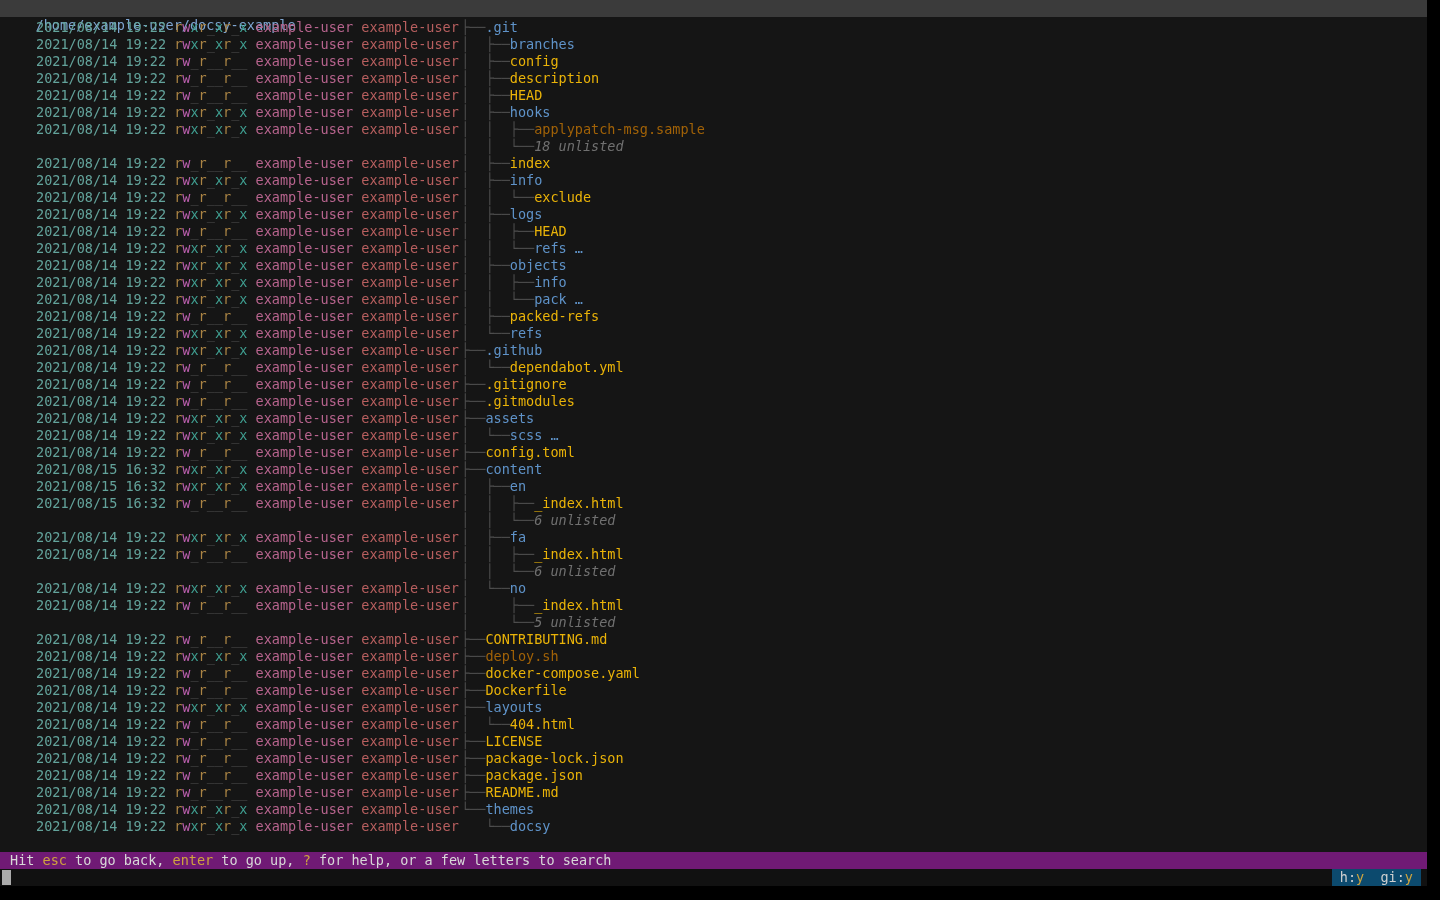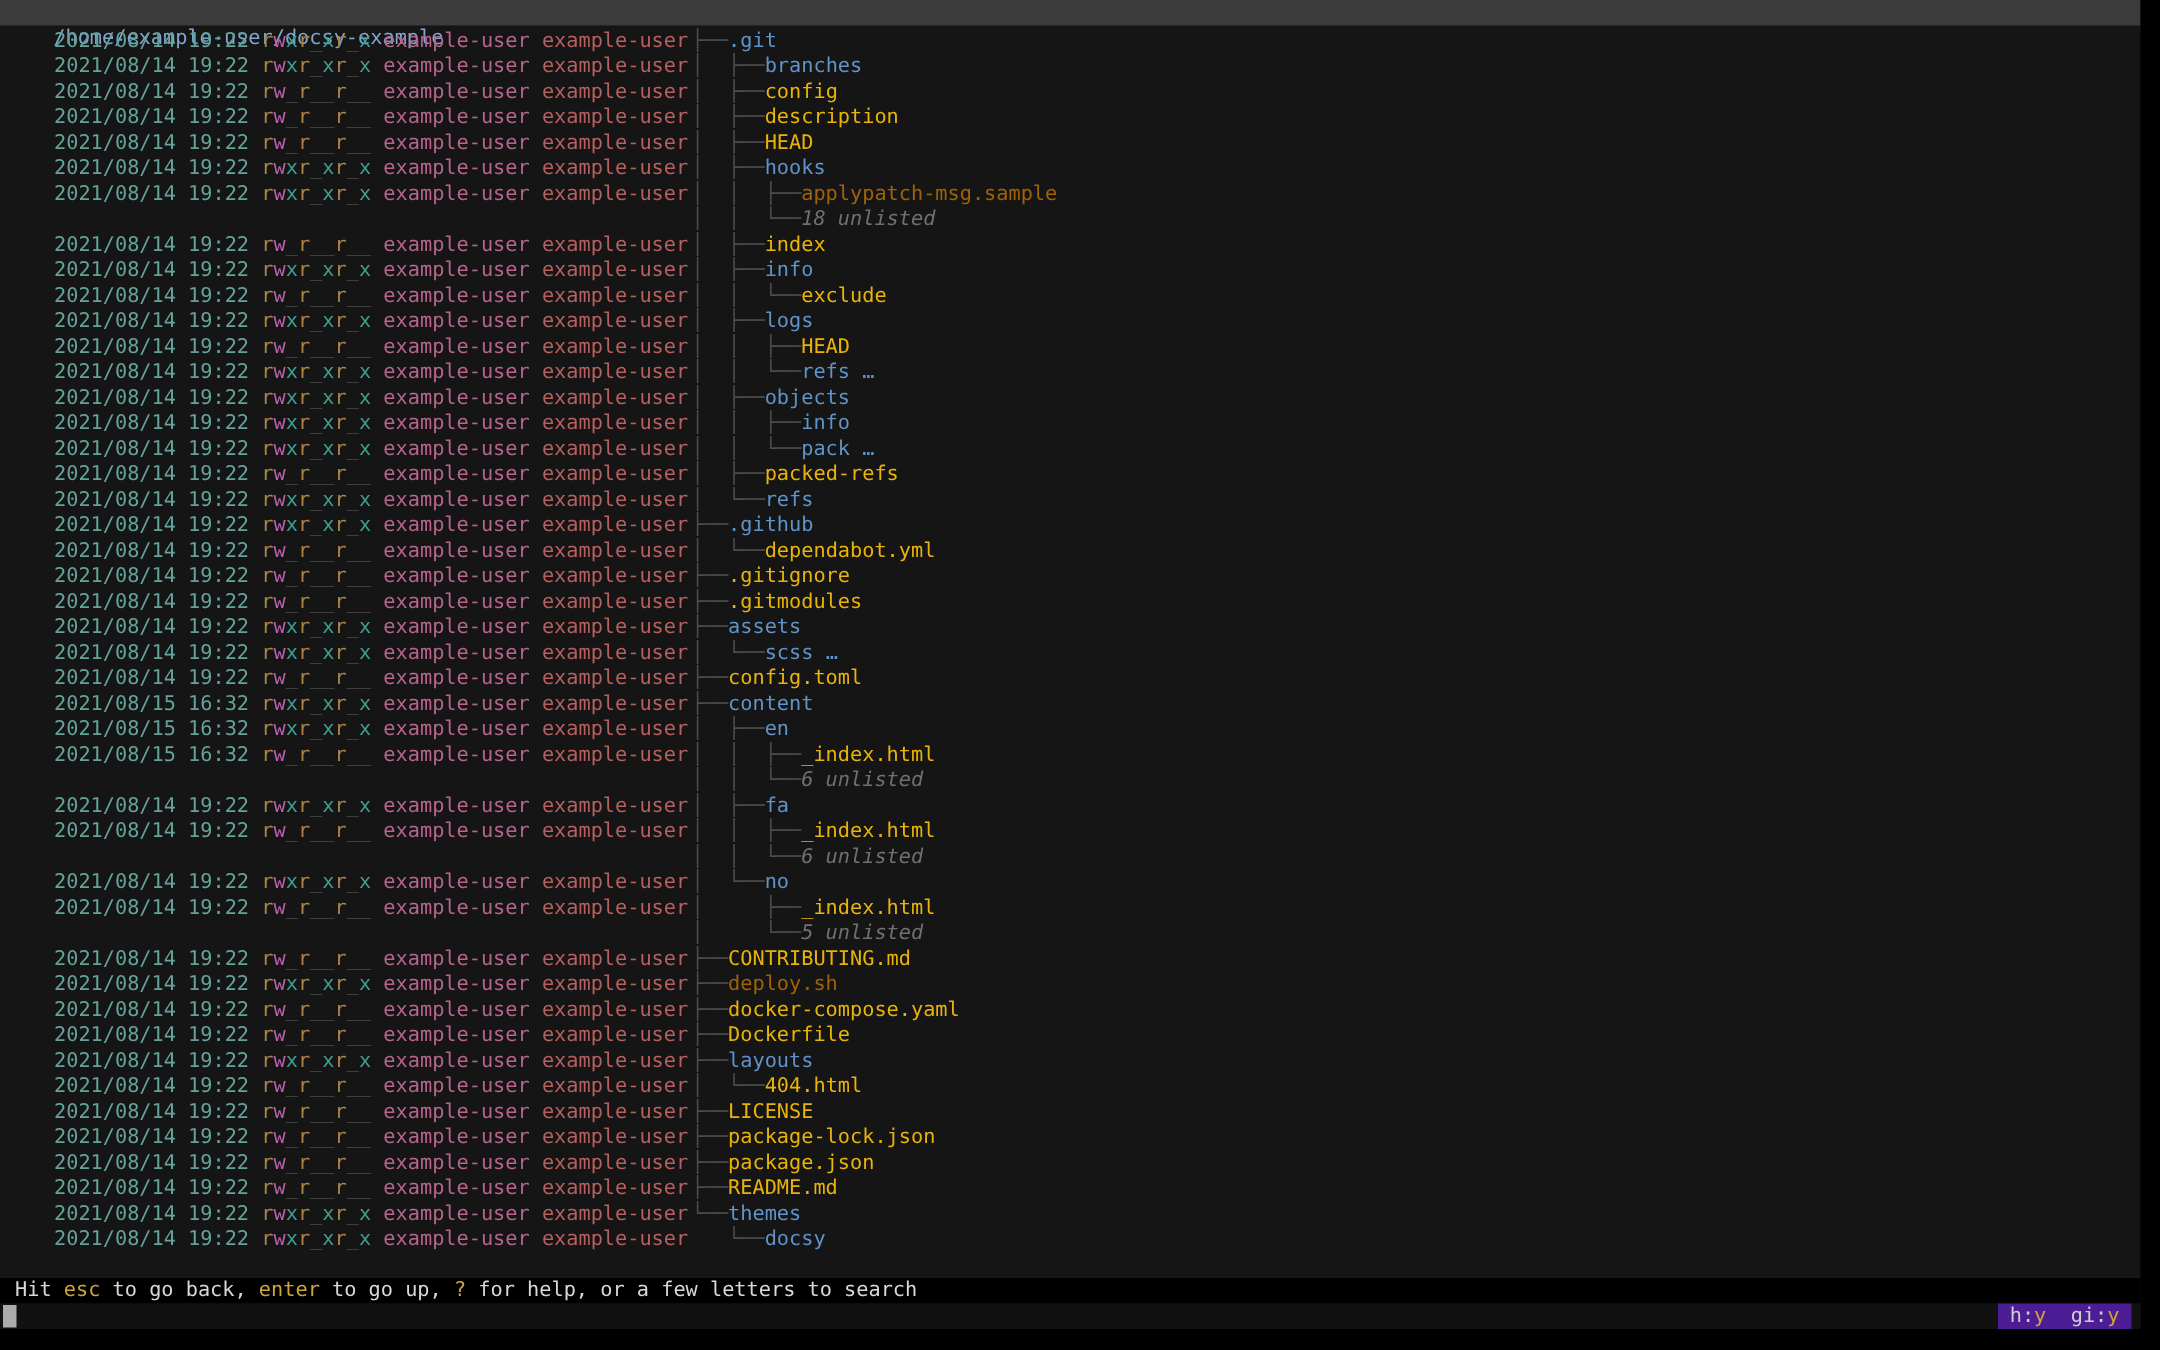--- a/index.html
+++ b/index.html
@@ -18,26 +18,26 @@
   .p-n{color:#4a4a4a;}
   .c-owner{color:#b8648e;}
   .c-group{color:#b85f5f;}
   .tline{color:#4d4d4d;}
   .k-dir{color:#5f93c9;}
   .k-file{color:#eab308;}
   .k-exec{color:#a16207;}
   .k-unlisted{color:#707070;font-style:italic;}
   .tsuffix{color:#5f93c9;}
   .statusbar{position:absolute;top:852px;left:0;width:100%;height:17px;line-height:17px;
-             background:#000000;white-space:pre;padding-left:10px;box-sizing:border-box;}
+             background:#701a75;white-space:pre;padding-left:10px;box-sizing:border-box;}
   .sb-plain{color:#d8d8d8;}
   .sb-key{color:#cfa43e;}
   .inputline{position:absolute;top:869px;left:0;width:100%;height:17px;background:#111;}
   .cursor{position:absolute;left:2px;top:1px;width:9px;height:15px;background:#ababab;}
-  .flags{position:absolute;right:6px;top:0;height:17px;line-height:17px;background:#4c1d95;
+  .flags{position:absolute;right:6px;top:0;height:17px;line-height:17px;background:#0c4a6e;
          padding:0 8px;white-space:pre;}
   .flag-label{color:#cfcfcf;}
   .flag-value{color:#cfa43e;}
 </style>
 </head>
 <body>
 
 <div class="terminal">
 
   <div class="titlebar">

